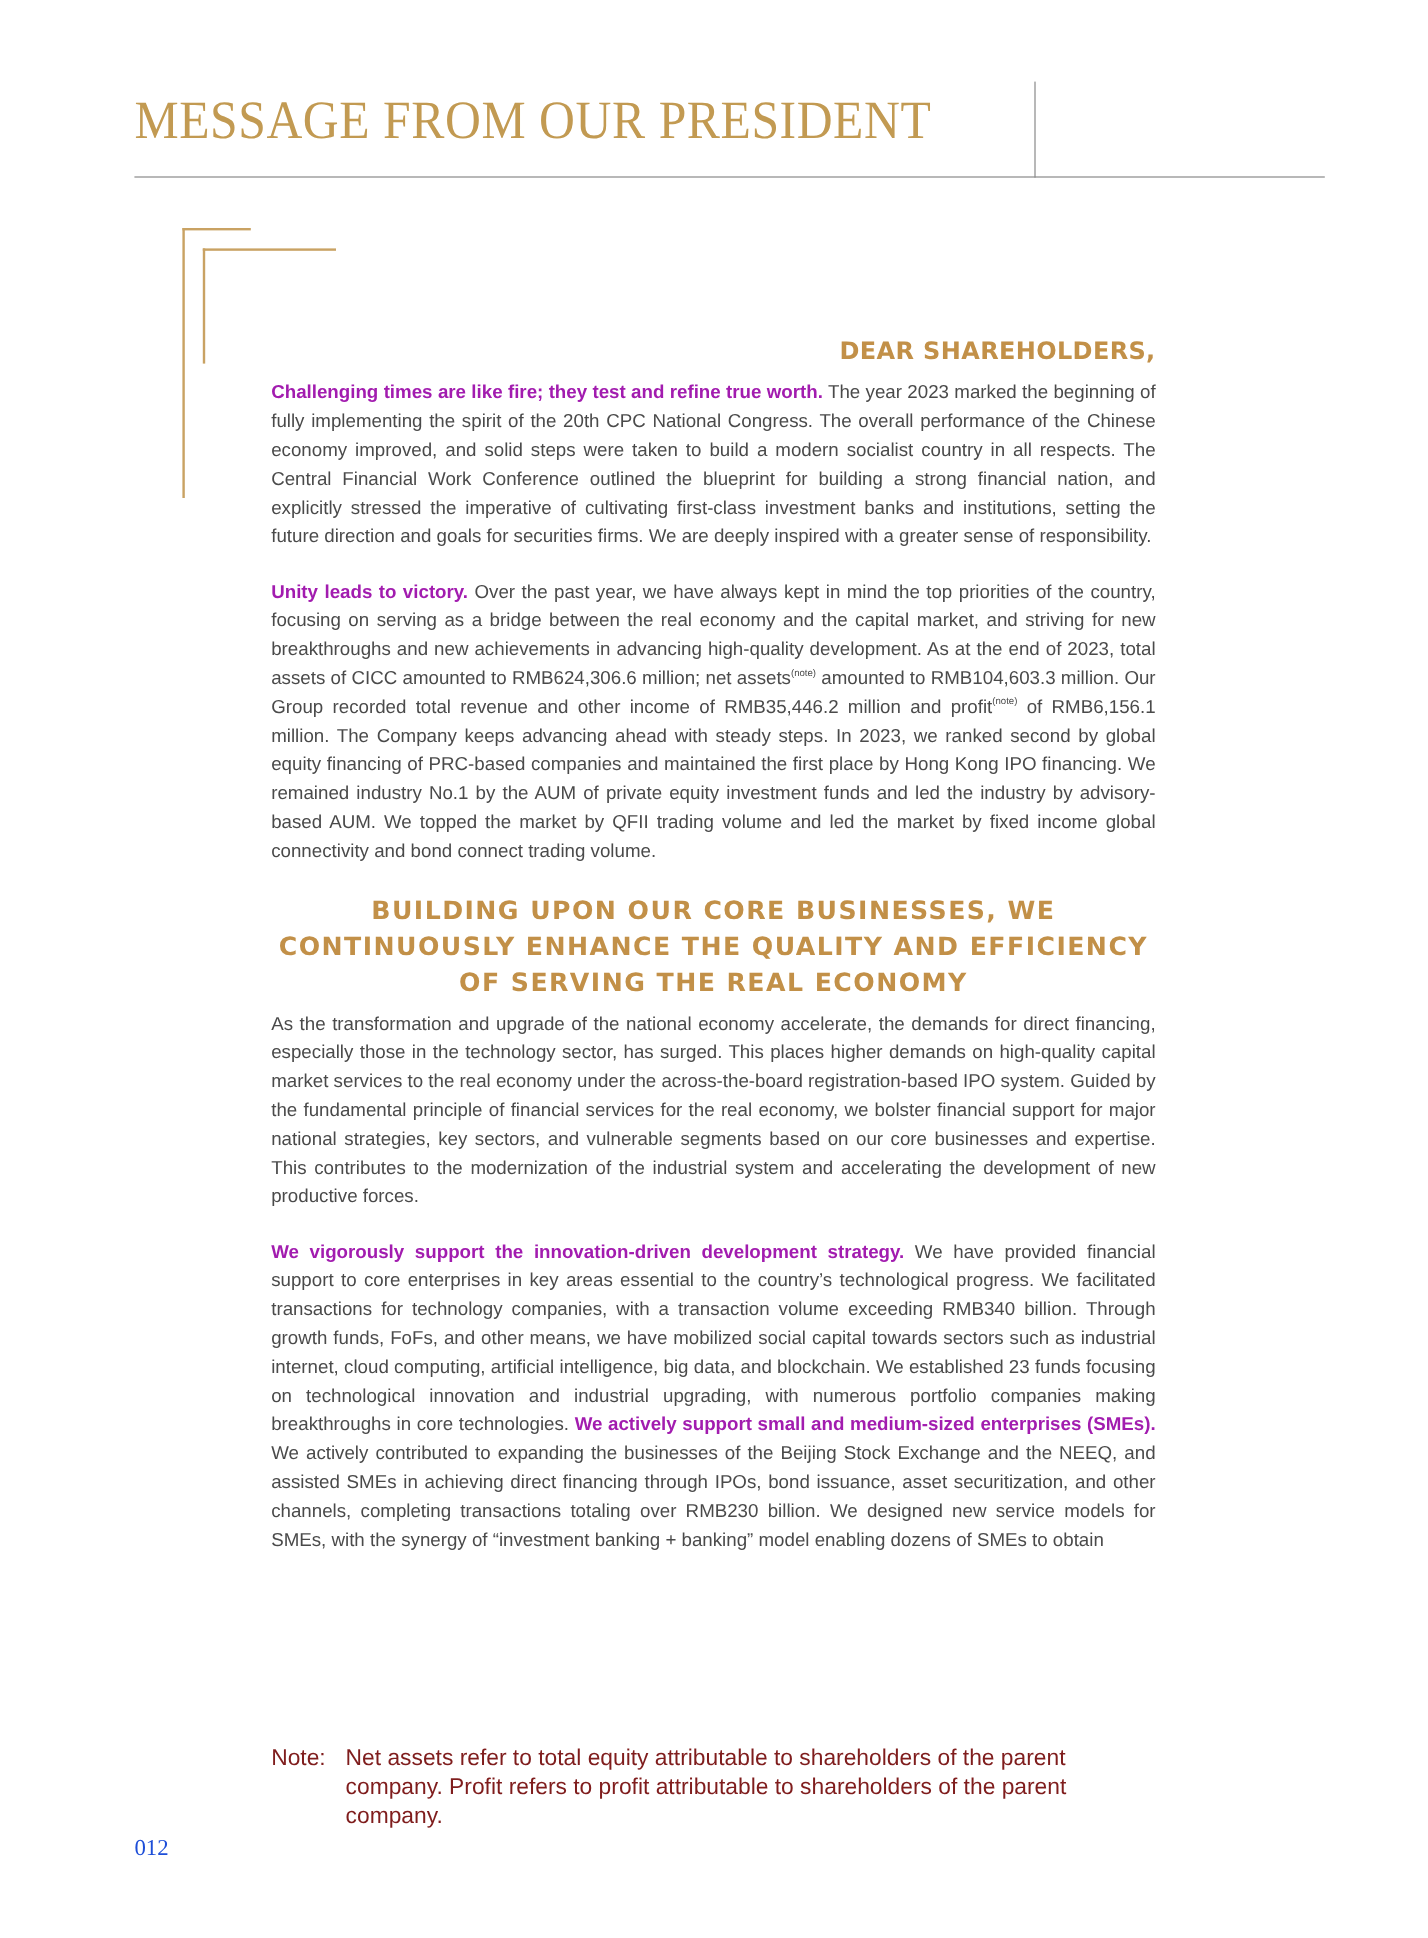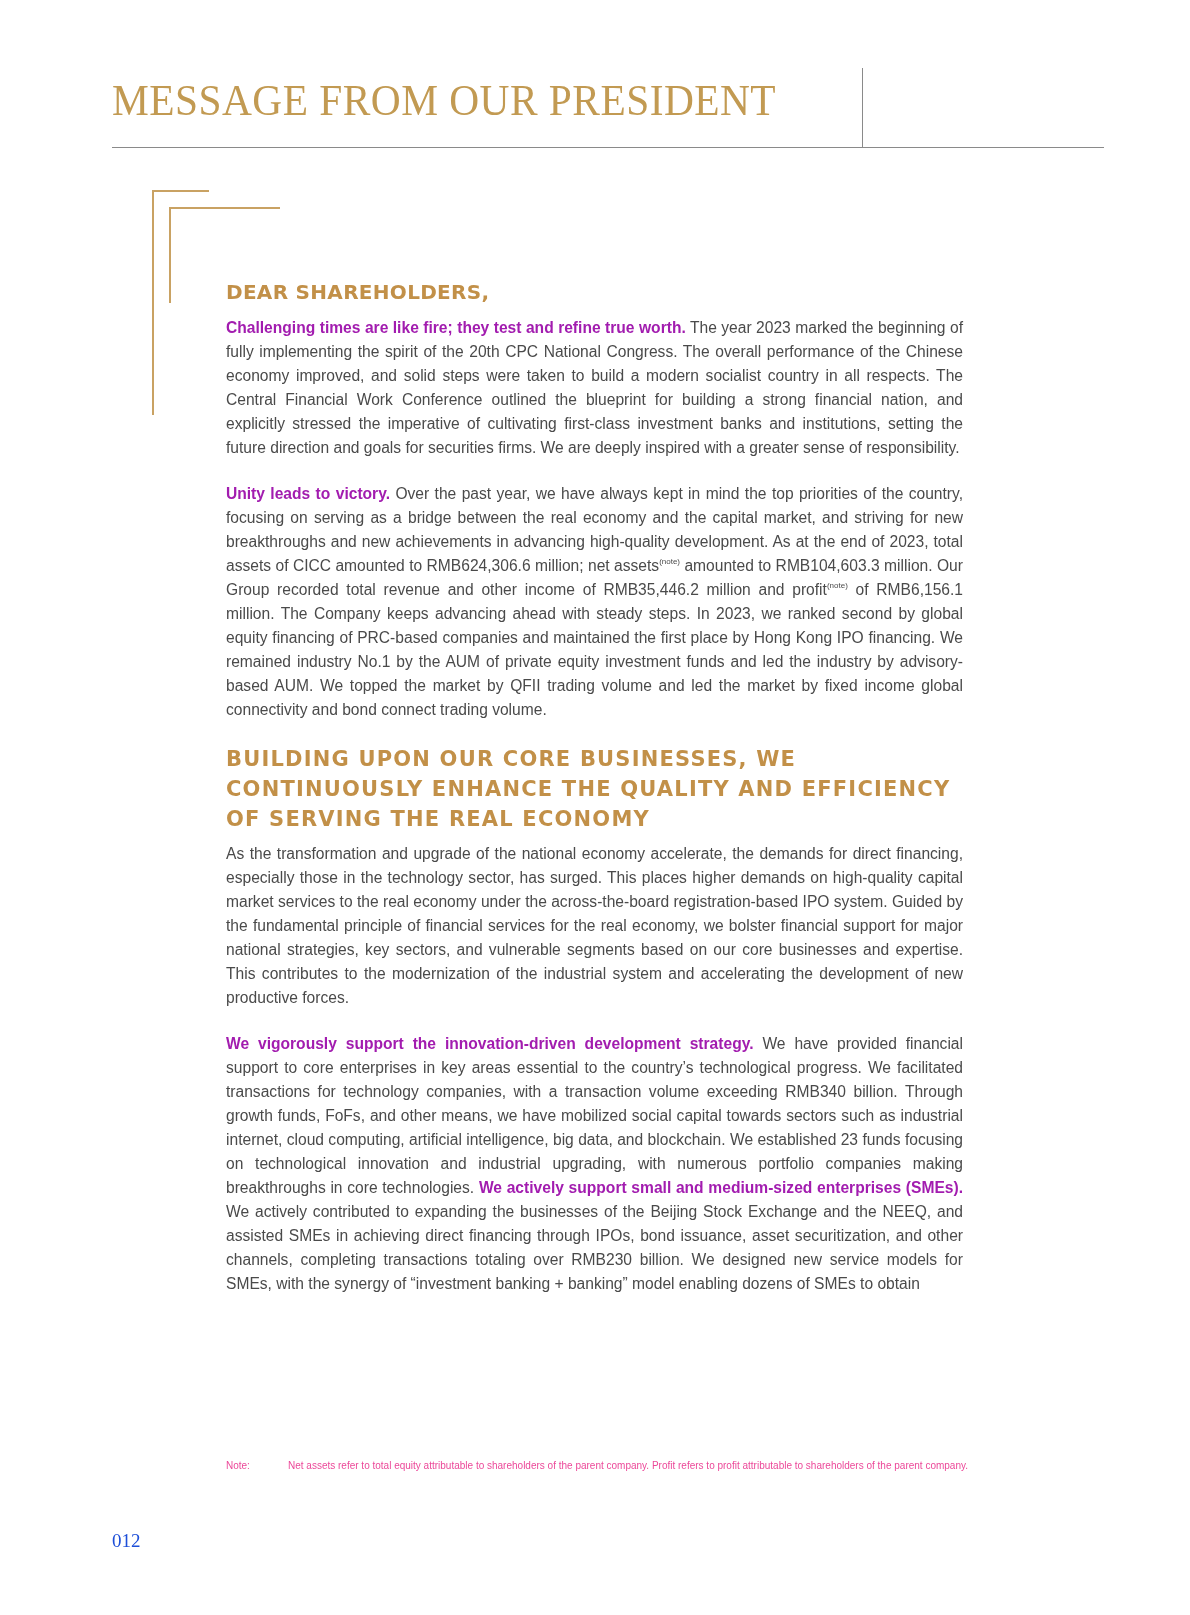--- a/index.html
+++ b/index.html
@@ -13,28 +13,28 @@
     }
     .title-vline { position: absolute; left: 862px; top: 68px; width: 1px; height: 80px; background: #8a8a8a; }
     .title-hline { position: absolute; left: 112px; top: 147px; width: 992px; height: 1px; background: #8a8a8a; }
     .corner-outer-h { position: absolute; left: 152px; top: 190px; width: 57px; height: 2px; background: #c9a263; }
     .corner-outer-v { position: absolute; left: 152px; top: 190px; width: 2px; height: 225px; background: #c9a263; }
     .corner-inner-h { position: absolute; left: 169px; top: 207px; width: 111px; height: 2px; background: #c9a263; }
     .corner-inner-v { position: absolute; left: 169px; top: 207px; width: 2px; height: 96px; background: #c9a263; }
 
     .content { position: absolute; left: 226px; top: 280px; width: 737px;
       font-family: "Liberation Sans", "DejaVu Sans", sans-serif; color: #4a4a4a; }
-    .h-gold { color: #c29048; font-weight: bold; font-family: "DejaVu Sans", sans-serif; }
+    .h-gold { color: #c29048; font-weight: bold; font-family: "DejaVu Sans", sans-serif; text-align: right; }
     .h1 { font-size: 20px; margin: 0 0 12px 0; letter-spacing: 0.3px; }
-    .h2 { font-size: 21px; line-height: 30px; margin: 0 0 8px 0; letter-spacing: 1.2px; text-align: left; }
+    .h2 { font-size: 21px; line-height: 30px; margin: 0 0 8px 0; letter-spacing: 1.2px; text-align: center; }
     p.body { margin: 0 0 22px 0; font-size: 15.6px; line-height: 24px; text-align: justify; font-weight: 300; }
     p.body b { color: #a21caf; font-weight: bold; }
     sup.note { font-size: 8px; vertical-align: 7px; line-height: 0; }
     .note-block { position: absolute; left: 226px; top: 1454px; width: 745px;
-      font-family: "Liberation Sans", "DejaVu Sans", sans-serif; font-size: 10px; color: #ec4899; line-height: 24px; }
+      font-family: "Liberation Sans", "DejaVu Sans", sans-serif; font-size: 19px; color: #7f1d1d; line-height: 24px; }
     .note-label { position: absolute; left: 0; top: 0; }
     .note-text { margin-left: 62px; }
     .page-number { position: absolute; left: 112px; top: 1530px;
       font-family: "Liberation Serif", "DejaVu Serif", serif; font-size: 19px; color: #1d4ed8; }
   </style>
 </head>
 <body>
 
 <div class="page-title">MESSAGE FROM OUR PRESIDENT</div>
 <div class="title-vline"></div>

